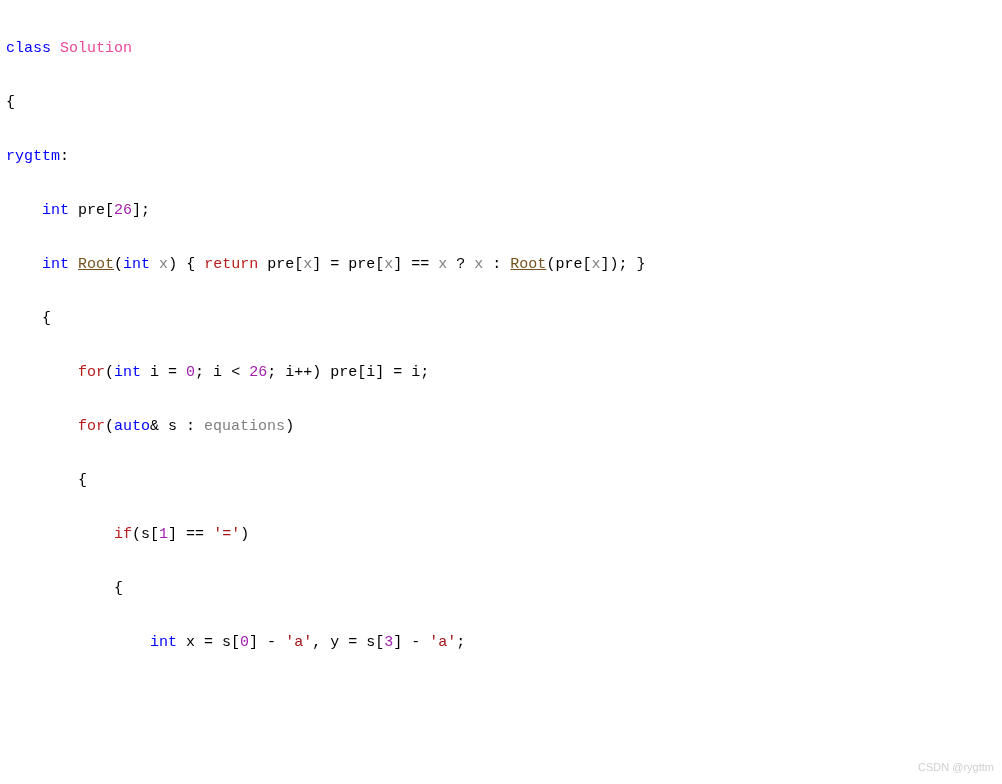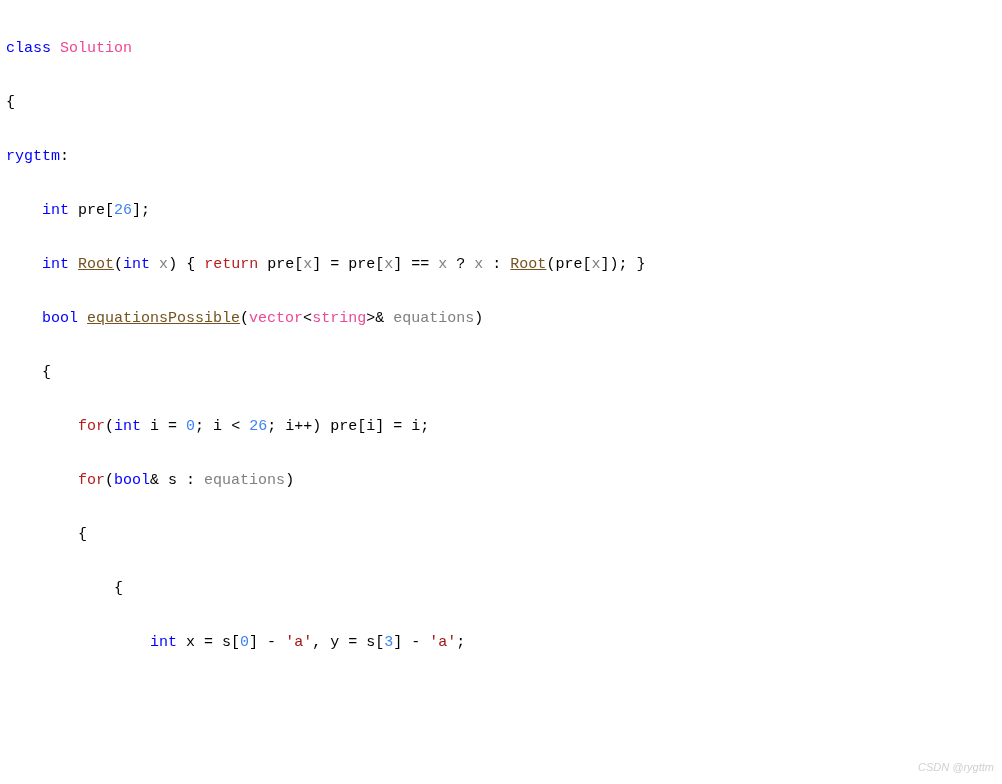--- a/index.html
+++ b/index.html
@@ -24,48 +24,47 @@
     .line {
       display: block;
       min-height: 27px;
       position: relative;
       padding-left: 4px;
     }
     .kw-blue { color: #0000ff; margin-top: 20px; }
     .kw-teal { color: #ec4899; }
     .kw-purple { color: #b91c1c; }
     .fn-brown { color: #74531f; text-decoration: underline; }
-    .num { color: #3b82f6; }
+    .num { color: #a21caf; }
     .str { color: #a31515; }
     .txt { color: #000000; }
     .var-gray { color: #808080; }
     .watermark {
       position: absolute;
       bottom: 6px;
       right: 8px;
       font-size: 11px;
       color: #d0d0d0;
       font-family: Arial, sans-serif;
-      font-style: italic;
     }
   </style>
 </head>
 <body>
 
 <div class="code-container">
 <span class="line"><span class="kw-blue">class</span> <span class="kw-teal">Solution</span></span>
 <span class="line"><span class="txt">{</span></span>
 <span class="line"><span class="kw-blue">rygttm</span><span class="txt">:</span></span>
 <span class="line">    <span class="kw-blue">int</span> <span class="txt">pre</span><span class="txt">[</span><span class="num">26</span><span class="txt">];</span></span>
 <span class="line">    <span class="kw-blue">int</span> <span class="fn-brown">Root</span><span class="txt">(</span><span class="kw-blue">int</span> <span class="var-gray">x</span><span class="txt">) { </span><span class="kw-purple">return</span><span class="txt"> </span><span class="txt">pre</span><span class="txt">[</span><span class="var-gray">x</span><span class="txt">] = </span><span class="txt">pre</span><span class="txt">[</span><span class="var-gray">x</span><span class="txt">] == </span><span class="var-gray">x</span><span class="txt"> ? </span><span class="var-gray">x</span><span class="txt"> : </span><span class="fn-brown">Root</span><span class="txt">(</span><span class="txt">pre</span><span class="txt">[</span><span class="var-gray">x</span><span class="txt">]); }</span></span>
-<span class="line">    <span class="kw-blue">bool</span> <span class="fn-brown">equationsPossible</span><span class="txt">(</span><span class="kw-teal">vector</span><span class="txt">&lt;</span><span class="kw-teal">string</span><span class="txt">&gt;&amp; </span><span class="var-gray">equations</span><span class="txt">)</span></span>
 <span class="line">    <span class="txt">{</span></span>
 <span class="line">        <span class="kw-purple">for</span><span class="txt">(</span><span class="kw-blue">int</span><span class="txt"> i = </span><span class="num">0</span><span class="txt">; </span><span class="txt">i</span><span class="txt"> &lt; </span><span class="num">26</span><span class="txt">; </span><span class="txt">i</span><span class="txt">++) </span><span class="txt">pre</span><span class="txt">[</span><span class="txt">i</span><span class="txt">] = </span><span class="txt">i</span><span class="txt">;</span></span>
-<span class="line">        <span class="kw-purple">for</span><span class="txt">(</span><span class="kw-blue">bool</span><span class="txt">&amp; </span><span class="txt">s</span><span class="txt"> : </span><span class="var-gray">equations</span><span class="txt">)</span></span>
+<span class="line">        <span class="kw-purple">for</span><span class="txt">(</span><span class="kw-blue">auto</span><span class="txt">&amp; </span><span class="txt">s</span><span class="txt"> : </span><span class="var-gray">equations</span><span class="txt">)</span></span>
 <span class="line">        <span class="txt">{</span></span>
+<span class="line">            <span class="kw-purple">if</span><span class="txt">(</span><span class="txt">s</span><span class="txt">[</span><span class="num">1</span><span class="txt">] == </span><span class="str">'='</span><span class="txt">)</span></span>
 <span class="line">            <span class="txt">{</span></span>
 <span class="line">                <span class="kw-blue">int</span><span class="txt"> x = </span><span class="txt">s</span><span class="txt">[</span><span class="num">0</span><span class="txt">] - </span><span class="str">'a'</span><span class="txt">, </span><span class="txt">y = </span><span class="txt">s</span><span class="txt">[</span><span class="num">3</span><span class="txt">] - </span><span class="str">'a'</span><span class="txt">;</span></span>
 
 
 
 
 
 
 
 

